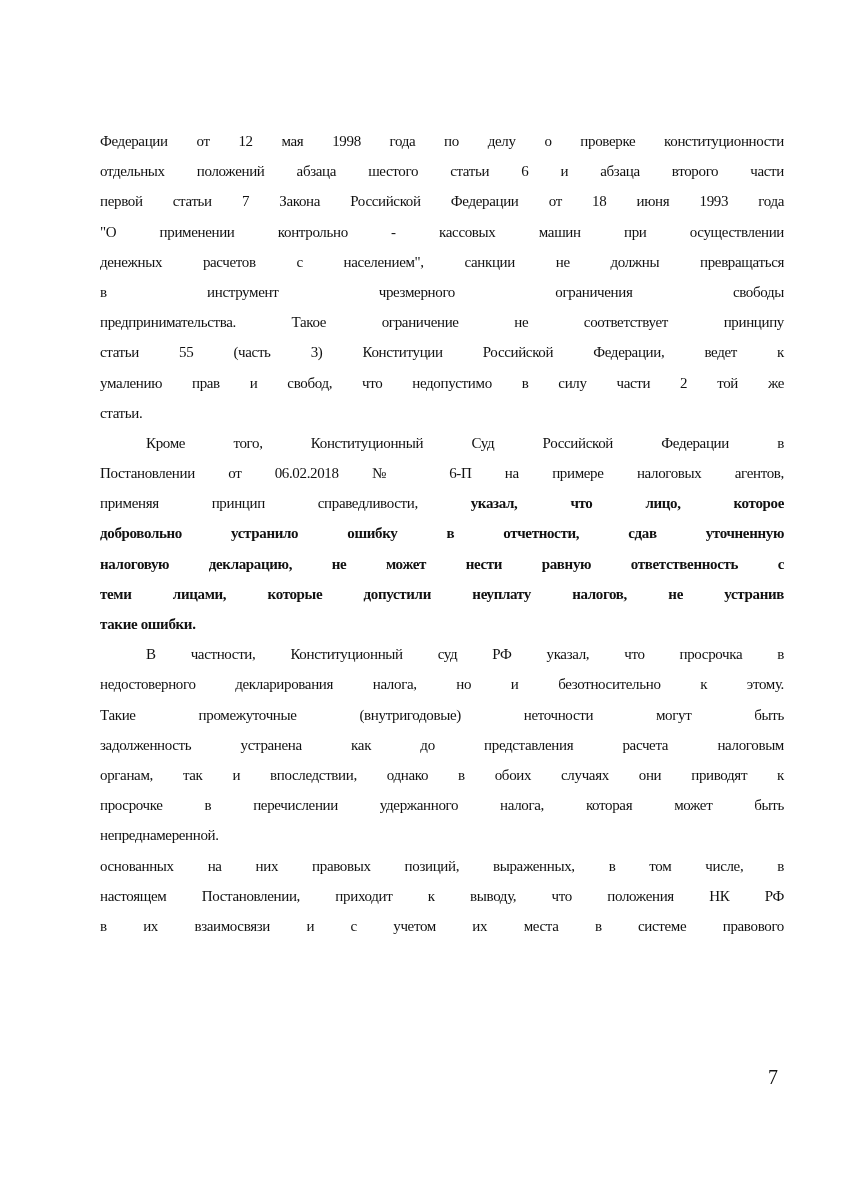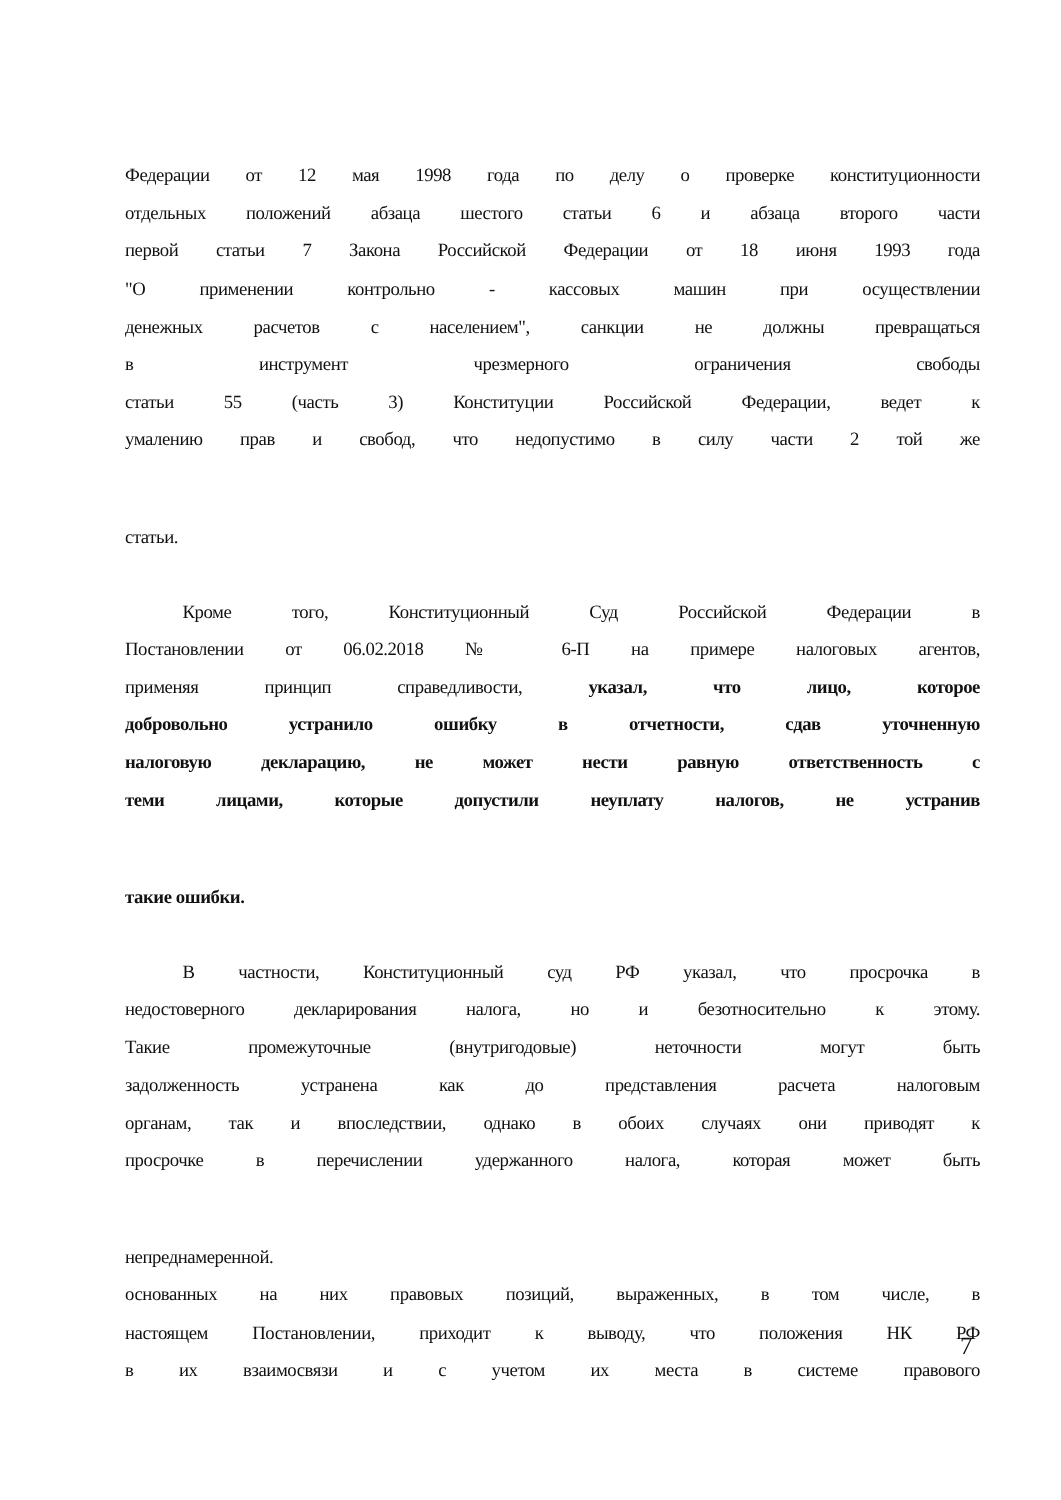--- a/index.html
+++ b/index.html
@@ -4,40 +4,41 @@
 <style>
   html, body { margin: 0; padding: 0; background: #ffffff; }
   body { width: 849px; height: 1200px; position: relative; overflow: hidden; }
   .page {
     position: absolute; left: 100px; top: 126px; width: 684px;
     font-family: "Liberation Serif", serif;
     font-size: 15px; line-height: 30.2px; color: #111111;
     letter-spacing: -0.35px;
   }
   .line { display: block; height: 30.2px; white-space: nowrap; text-align: justify; text-align-last: justify; }
-  .line.last { text-align-last: left; margin-top: 47px; }
-  .line.indent { padding-left: 46px; margin-top: 30px; }
+  .line.last { text-align-last: left; }
+  .line.indent { padding-left: 46px; }
   .b { font-weight: bold; }
   .pagenum {
     position: absolute; left: 768px; top: 1066px;
     font-family: "Liberation Serif", serif; font-size: 20px; color: #111;
   }
 </style>
 </head>
 <body>
 
 <div class="page">
 
   <div>
     <span class="line">Федерации от 12 мая 1998 года по делу о проверке конституционности</span>
     <span class="line">отдельных положений абзаца шестого статьи 6 и абзаца второго части</span>
     <span class="line">первой статьи 7 Закона Российской Федерации от 18 июня 1993 года</span>
     <span class="line">"О применении контрольно - кассовых машин при осуществлении</span>
     <span class="line">денежных расчетов с населением", санкции не должны превращаться</span>
     <span class="line">в инструмент чрезмерного ограничения свободы</span>
+    <span class="line">предпринимательства. Такое ограничение не соответствует принципу</span>
     <span class="line">статьи 55 (часть 3) Конституции Российской Федерации, ведет к</span>
     <span class="line">умалению прав и свобод, что недопустимо в силу части 2 той же</span>
     <span class="line last">статьи.</span>
   </div>
 
   <div>
     <span class="line indent"><span>Кроме того, Конституционный Суд Российской Федерации в</span><span class="b"></span></span>
     <span class="line"><span>Постановлении от 06.02.2018 № 6-П на примере налоговых агентов,</span><span class="b"></span></span>
     <span class="line"><span style="white-space:pre">применяя принцип справедливости, </span><span class="b">указал, что лицо, которое</span></span>
     <span class="line b"><span></span><span>добровольно устранило ошибку в отчетности, сдав уточненную</span></span>

